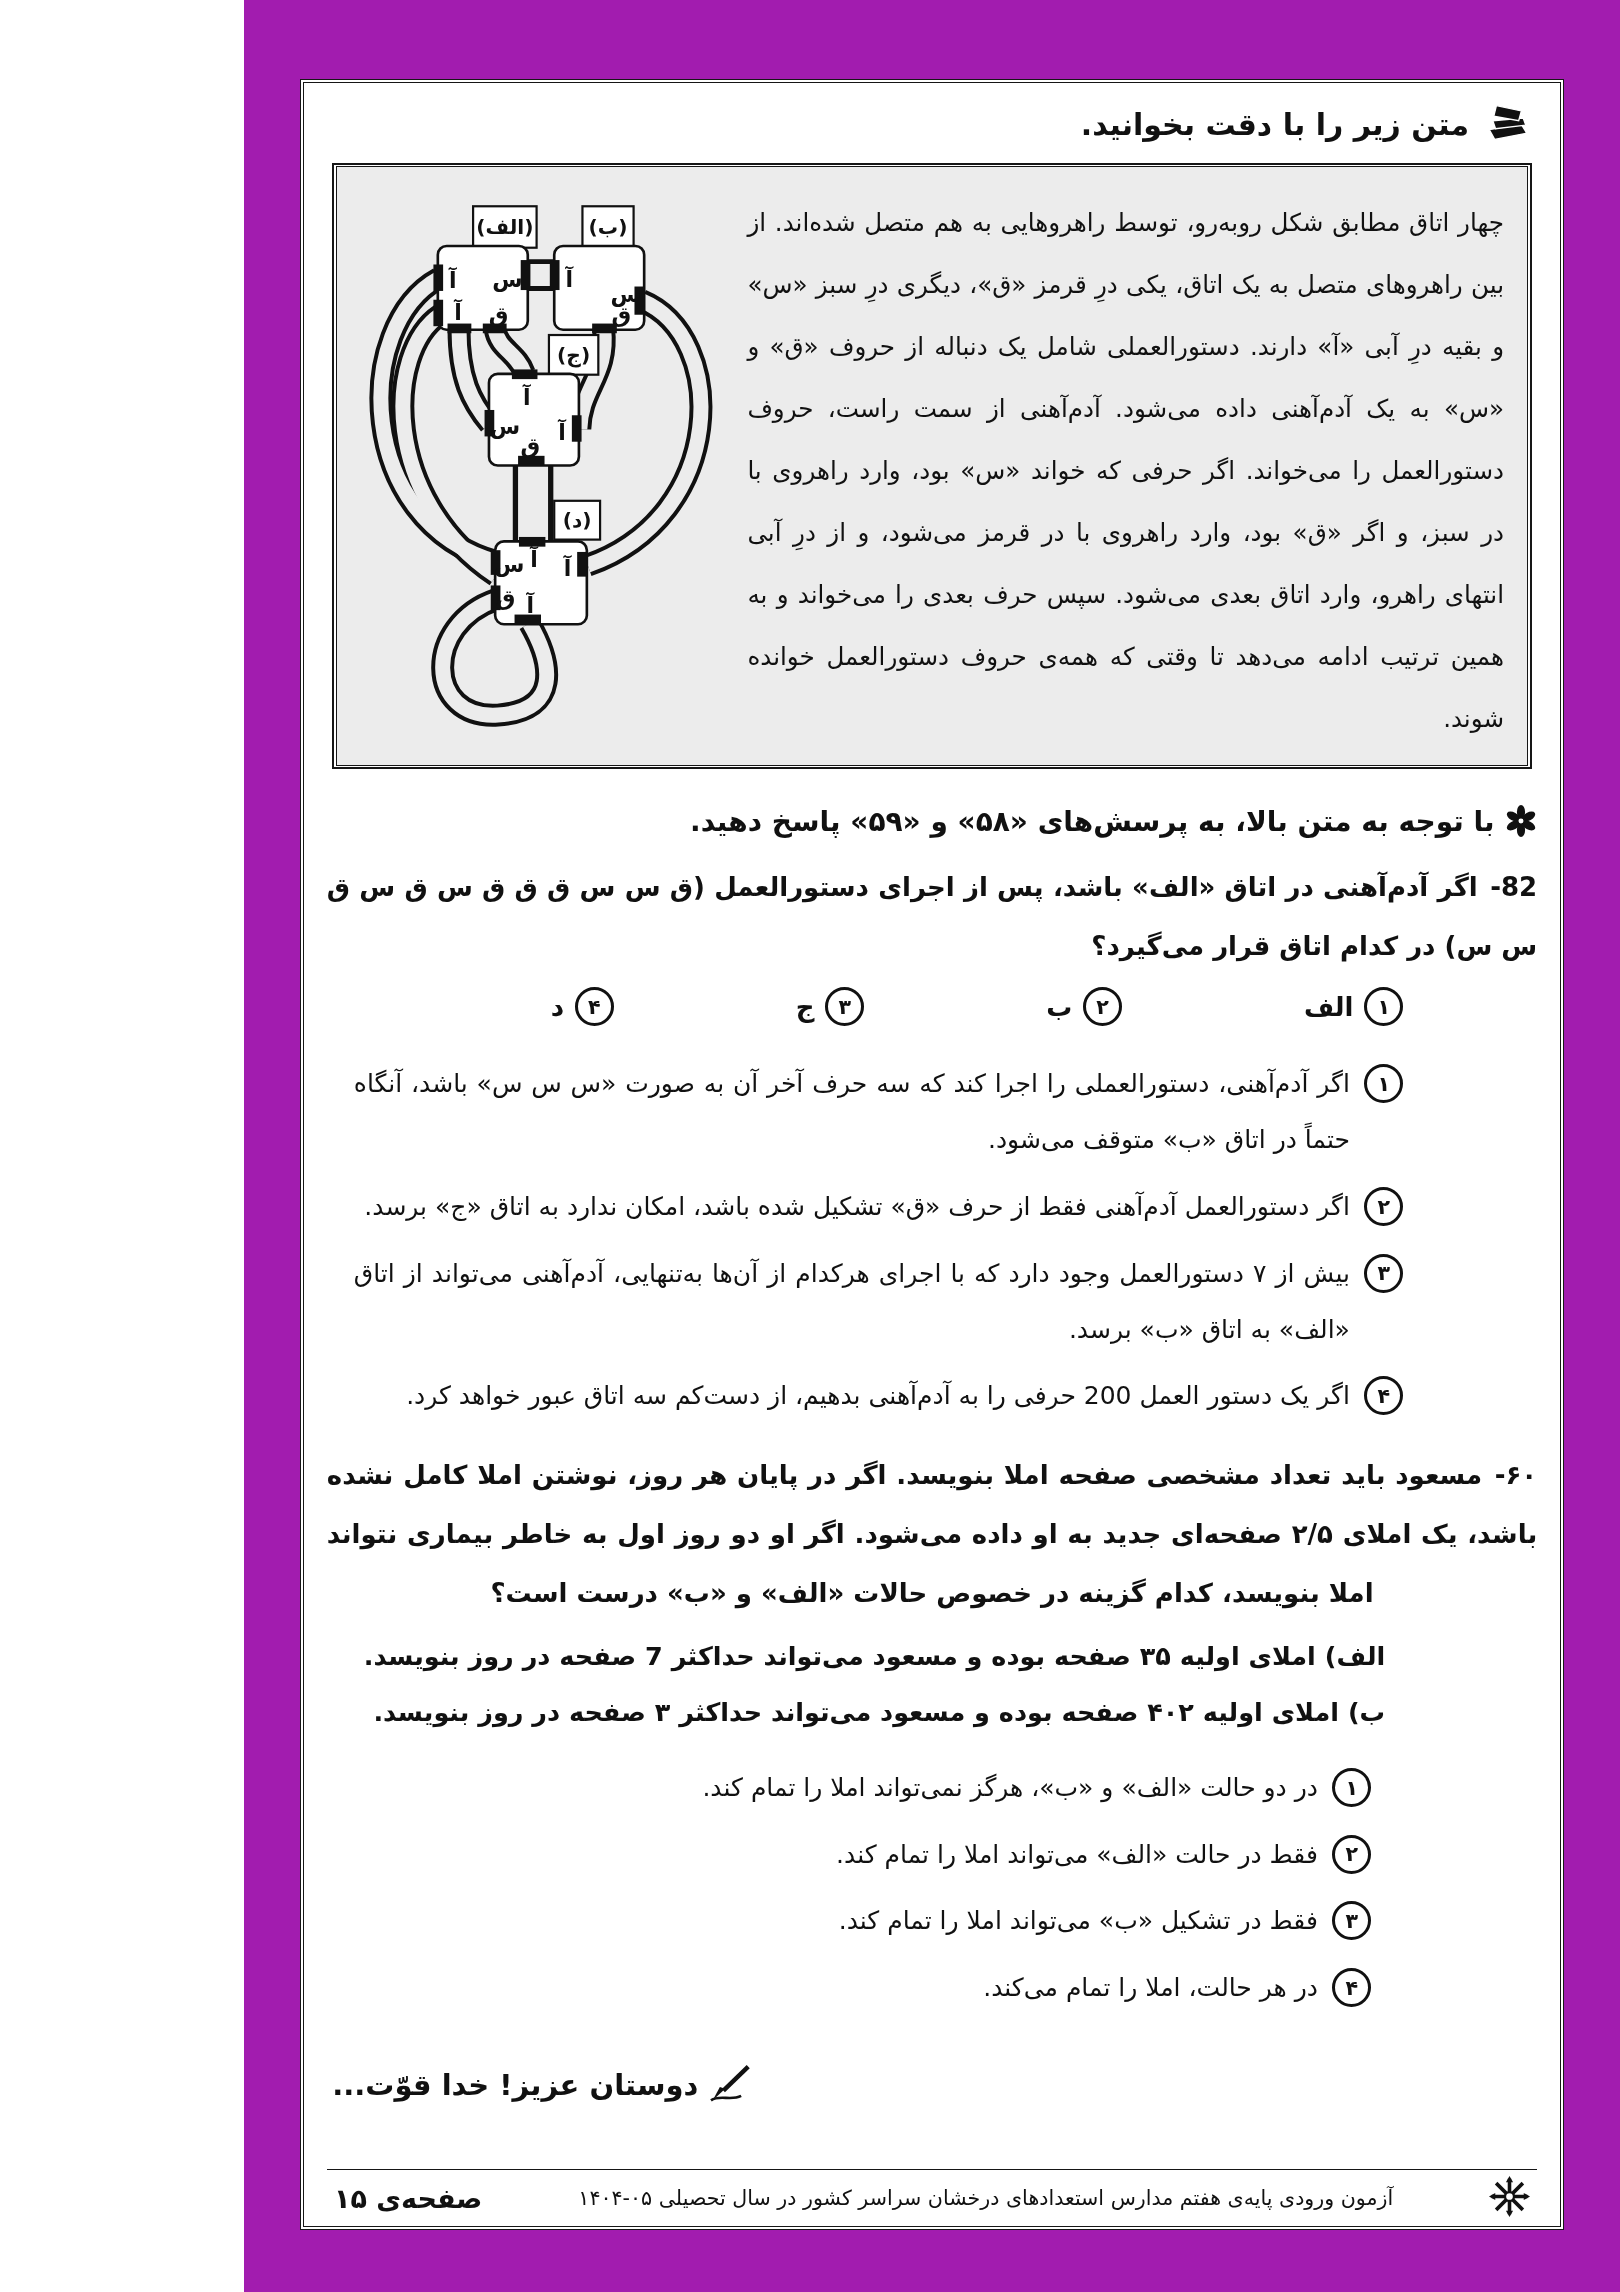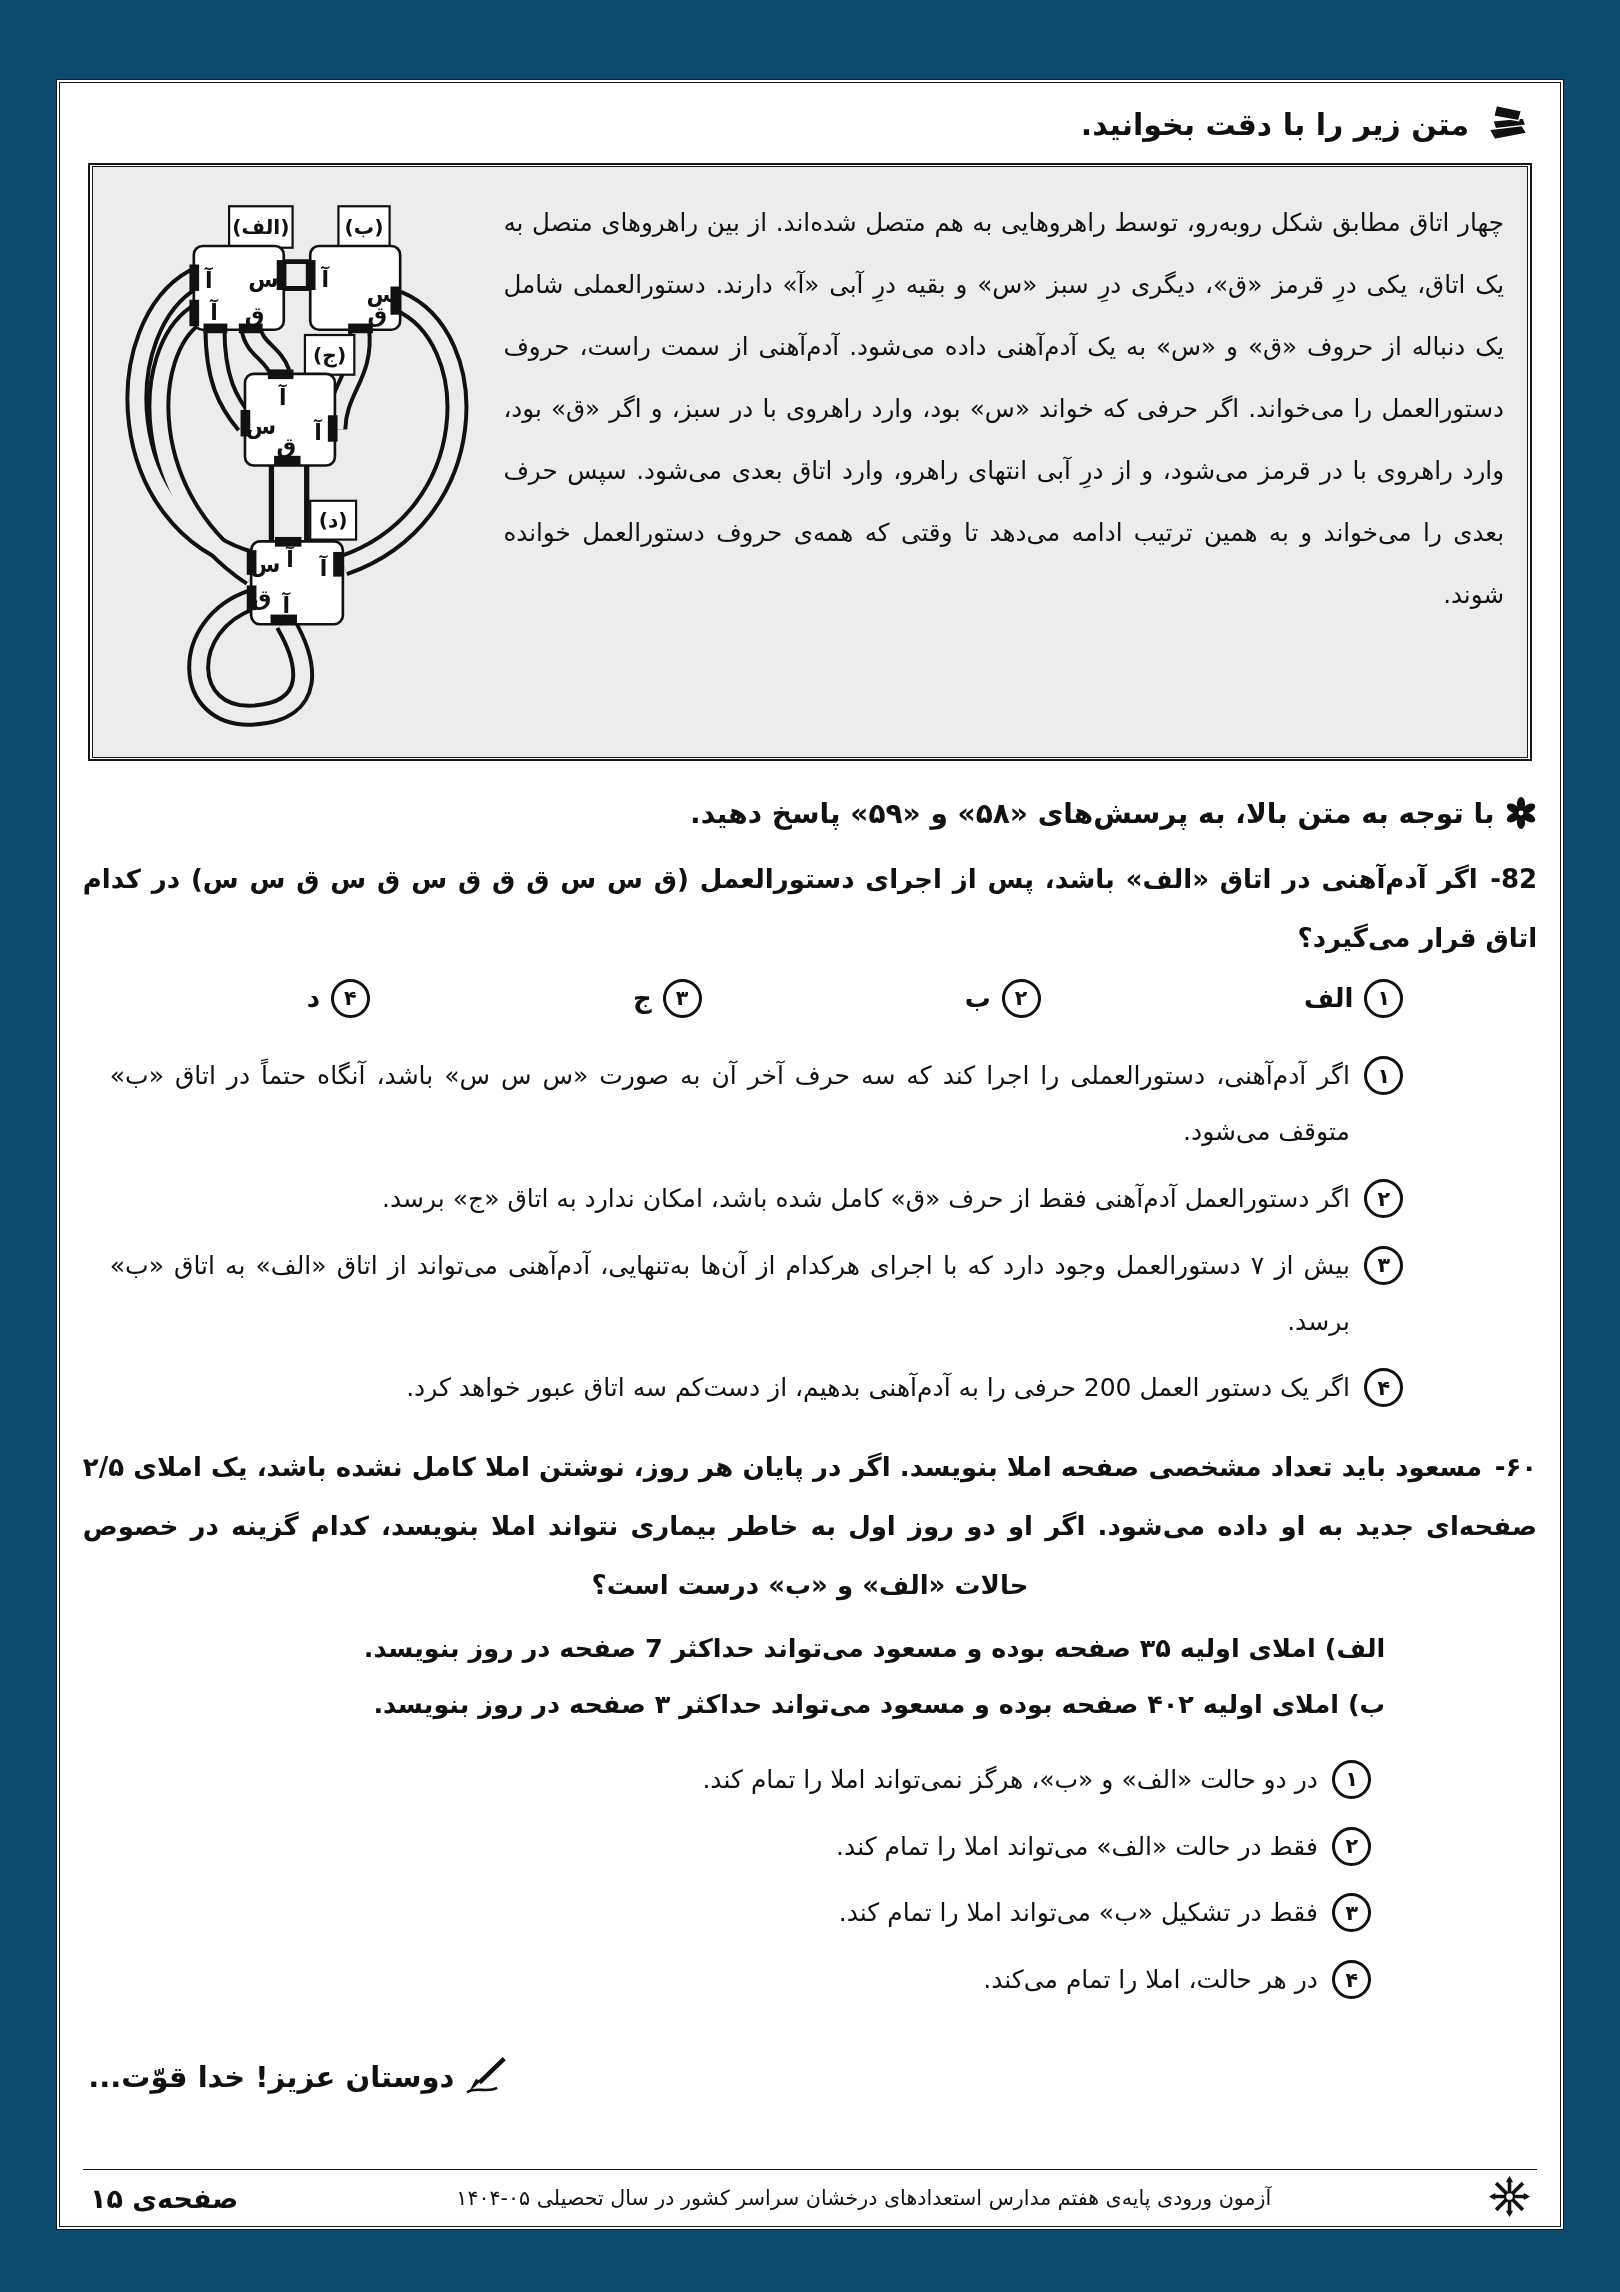--- a/index.html
+++ b/index.html
@@ -1,18 +1,18 @@
 <!DOCTYPE html>
 <html lang="fa" dir="rtl" style="font-size:14.3px"><head>
 <meta charset="utf-8">
 <style>
   * { box-sizing: border-box; margin: 0; padding: 0; }
   html, body { background: #fff; }
   body { font-family: "DejaVu Sans", sans-serif; color: #111; }
-  .page { position: relative; width: 1620px; height: 2293px; background: #0c4a6e; direction: rtl; overflow: hidden; }
+  .page { position: relative; width: 1376px; height: 2293px; background: #a21caf; direction: rtl; overflow: hidden; }
   .frame { position: absolute; top: 79px; right: 56px; left: 56px; bottom: 63px; border: 1.8px solid #161616; padding: 1.8px; background: #fff; }
   .frame-inner { border: 0.9px solid #161616; width: 100%; height: 100%; display: flex; flex-direction: column; padding: 0 23px; overflow: hidden; }
 
   .header-row { display: flex; align-items: center; gap: 12.5px; margin: 19.7px 3.6px 14.3px; }
   .header-title { font-size: 30px; font-weight: bold; }
 
   .reading-box { border: 2.7px solid #161616; padding: 1.8px; margin: 1.8px 5.4px 0; background: #fff; }
   .reading-box-inner { border: 0.9px solid #161616; background: #ececec; display: flex; direction: rtl; }
   .passage { flex: 1; padding: 25px 23px 14.3px 5.4px; font-size: 24.6px; line-height: 62px; text-align: justify; text-align-last: right; }
   .diagram-wrap { width: 405px; flex: none; padding: 3.6px 1.8px 3.6px 3.6px; }
@@ -194,21 +194,21 @@
       </div>
 
       <div class="question">
         <div class="options-block">
           <div class="option">
               <span class="circle">۱</span>
               <span class="opt-text">اگر آدم‌آهنی، دستورالعملی را اجرا کند که سه حرف آخر آن به صورت «س س س» باشد، آنگاه حتماً در اتاق «ب» متوقف می‌شود.</span>
             </div>
           <div class="option">
               <span class="circle">۲</span>
-              <span class="opt-text">اگر دستورالعمل آدم‌آهنی فقط از حرف «ق» کامل شده باشد، امکان ندارد به اتاق «ج» برسد.</span>
+              <span class="opt-text">اگر دستورالعمل آدم‌آهنی فقط از حرف «ق» تشکیل شده باشد، امکان ندارد به اتاق «ج» برسد.</span>
             </div>
           <div class="option">
               <span class="circle">۳</span>
               <span class="opt-text">بیش از ۷ دستورالعمل وجود دارد که با اجرای هرکدام از آن‌ها به‌تنهایی، آدم‌آهنی می‌تواند از اتاق «الف» به اتاق «ب» برسد.</span>
             </div>
           <div class="option">
               <span class="circle">۴</span>
               <span class="opt-text">اگر یک دستور العمل 200 حرفی را به آدم‌آهنی بدهیم، از دست‌کم سه اتاق عبور خواهد کرد.</span>
             </div>
         </div>

